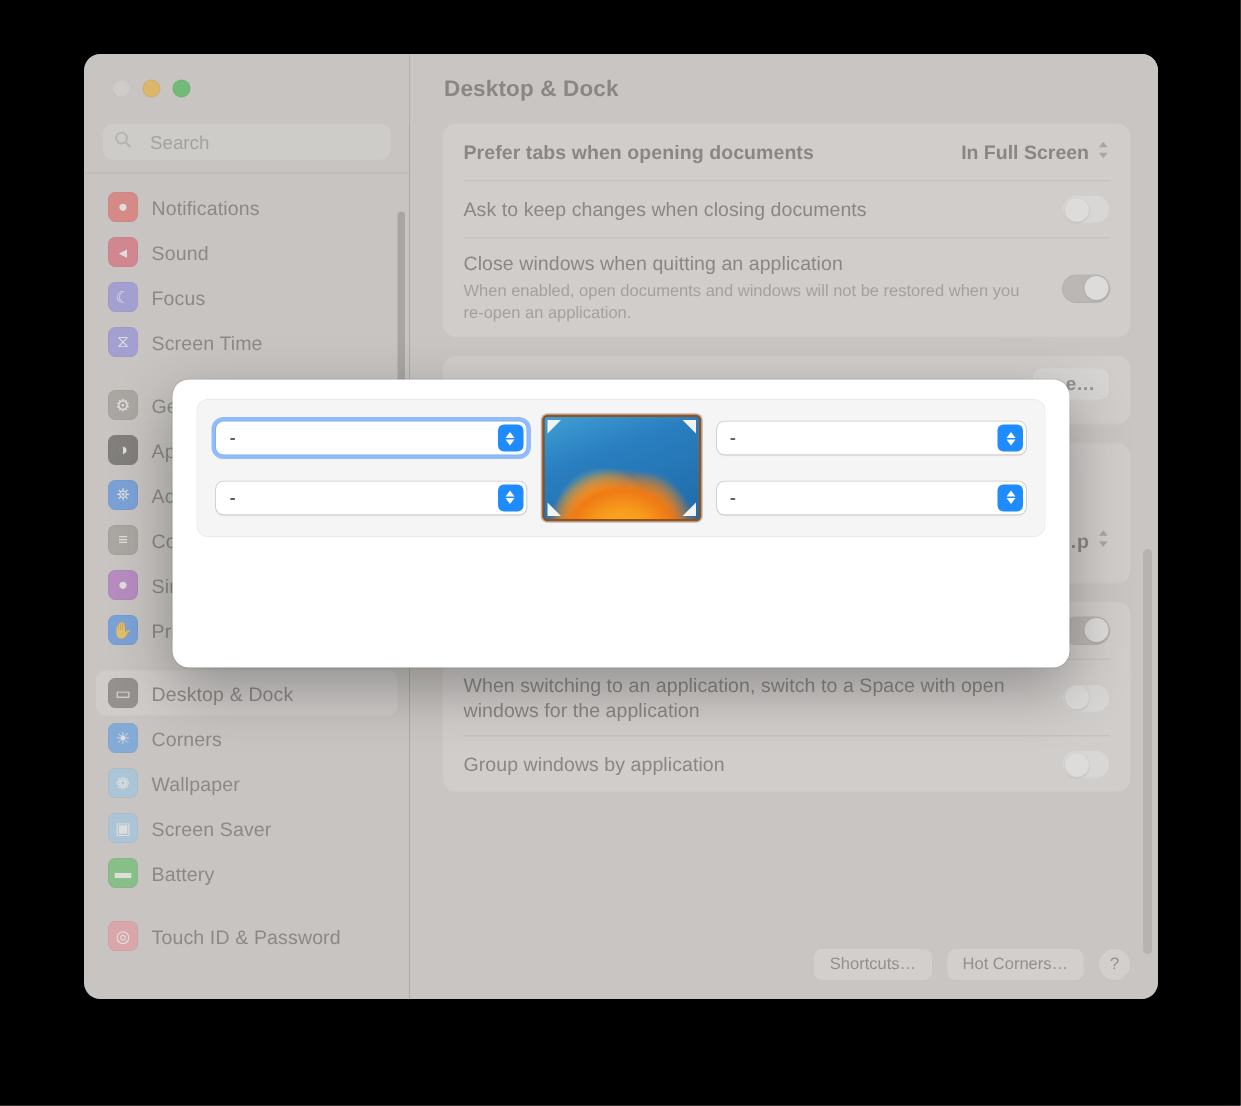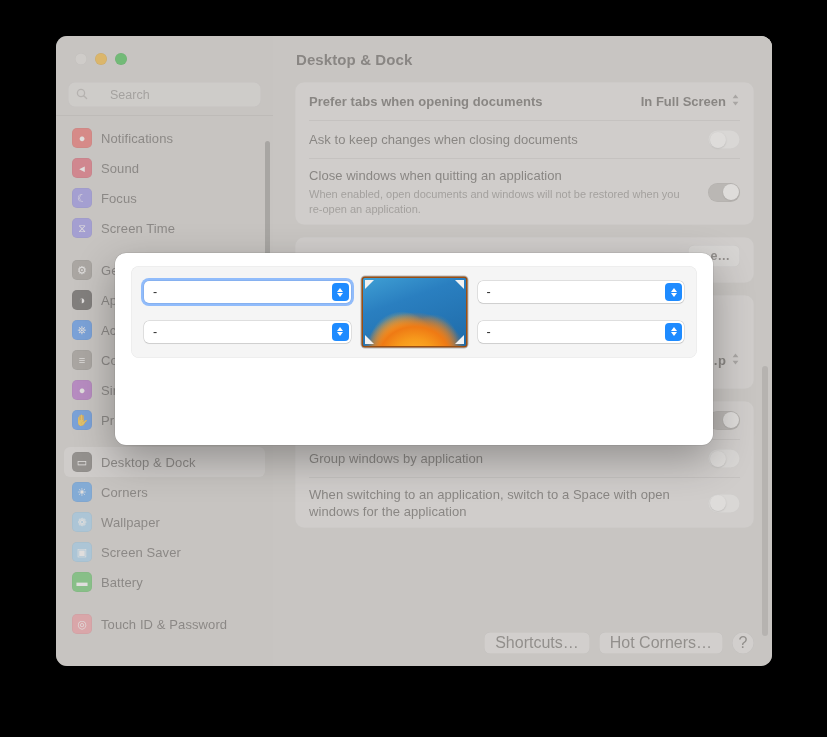--- a/index.html
+++ b/index.html
@@ -55,21 +55,21 @@
   .light.max    { background: #2dbb3d; box-shadow: inset 0 0 0 .5px rgba(0,0,0,.12); }
 
   #search-wrap { padding: 0 12px 8px 12px; }
   #search-box {
     height: 25px;
     border-radius: 7px;
     background: rgba(255,255,255,.30);
     box-shadow: inset 0 0 0 .5px rgba(0,0,0,.07);
     display: flex;
     align-items: center;
-    gap: 22px;
+    gap: 12px;
     padding: 0 8px;
   }
   #search-box .mag { flex: 0 0 auto; opacity: .42; }
   #search-text {
     font-size: 12.5px;
     color: #8d8c89;
   }
 
   #sidebar-divider {
     height: 1px;
@@ -222,21 +222,21 @@
     bottom: 12px;
     display: flex;
     align-items: center;
     gap: 9px;
   }
   .bbtn {
     height: 22px;
     border-radius: 6px;
     background: rgba(255,255,255,.40);
     box-shadow: inset 0 0 0 .5px rgba(0,0,0,.12);
-    font-size: 16px;
+    font-size: 11px;
     color: #6a6864;
     display: inline-flex;
     align-items: center;
     padding: 0 11px;
   }
   .bbtn.help {
     width: 22px; padding: 0;
     border-radius: 50%;
     justify-content: center;
   }
@@ -530,30 +530,30 @@
           <div class="row-text">
             <div class="row-label">Automatically rearrange Spaces based on most recent use</div>
           </div>
           <div class="toggle on">
             <div class="knob"></div>
           </div>
         </div>
 
         <div class="row">
           <div class="row-text">
-            <div class="row-label">Group windows by application</div>
+            <div class="row-label" style="max-width:380px;">When switching to an application, switch to a Space with open windows for the application</div>
           </div>
           <div class="toggle off">
             <div class="knob"></div>
           </div>
         </div>
 
         <div class="row">
           <div class="row-text">
-            <div class="row-label" style="max-width:380px;">When switching to an application, switch to a Space with open windows for the application</div>
+            <div class="row-label">Group windows by application</div>
           </div>
           <div class="toggle off">
             <div class="knob"></div>
           </div>
         </div>
 
       </div>
 
     </div>
 

